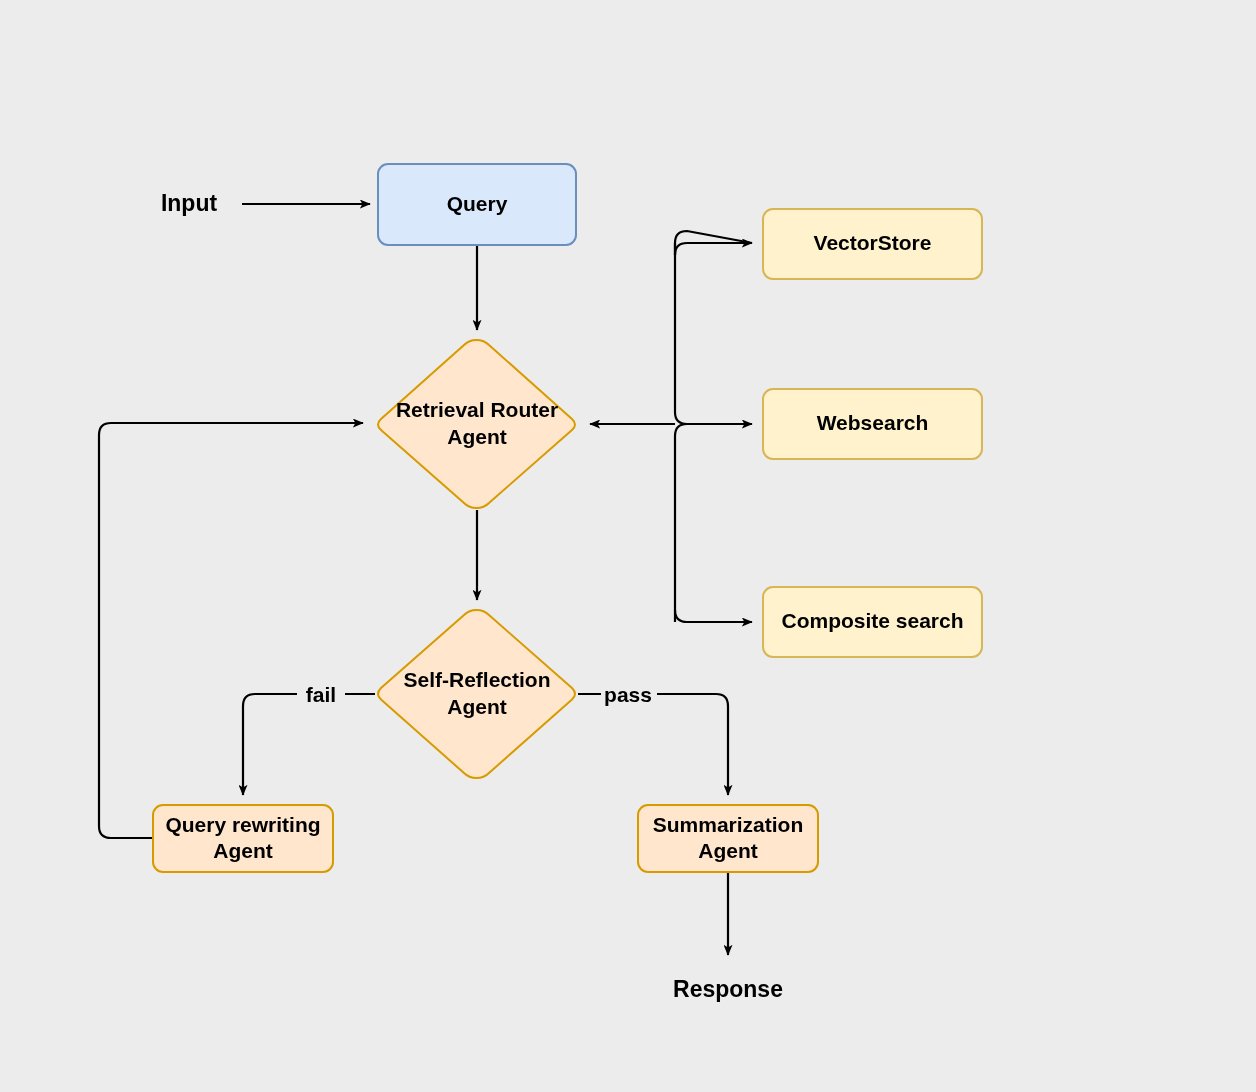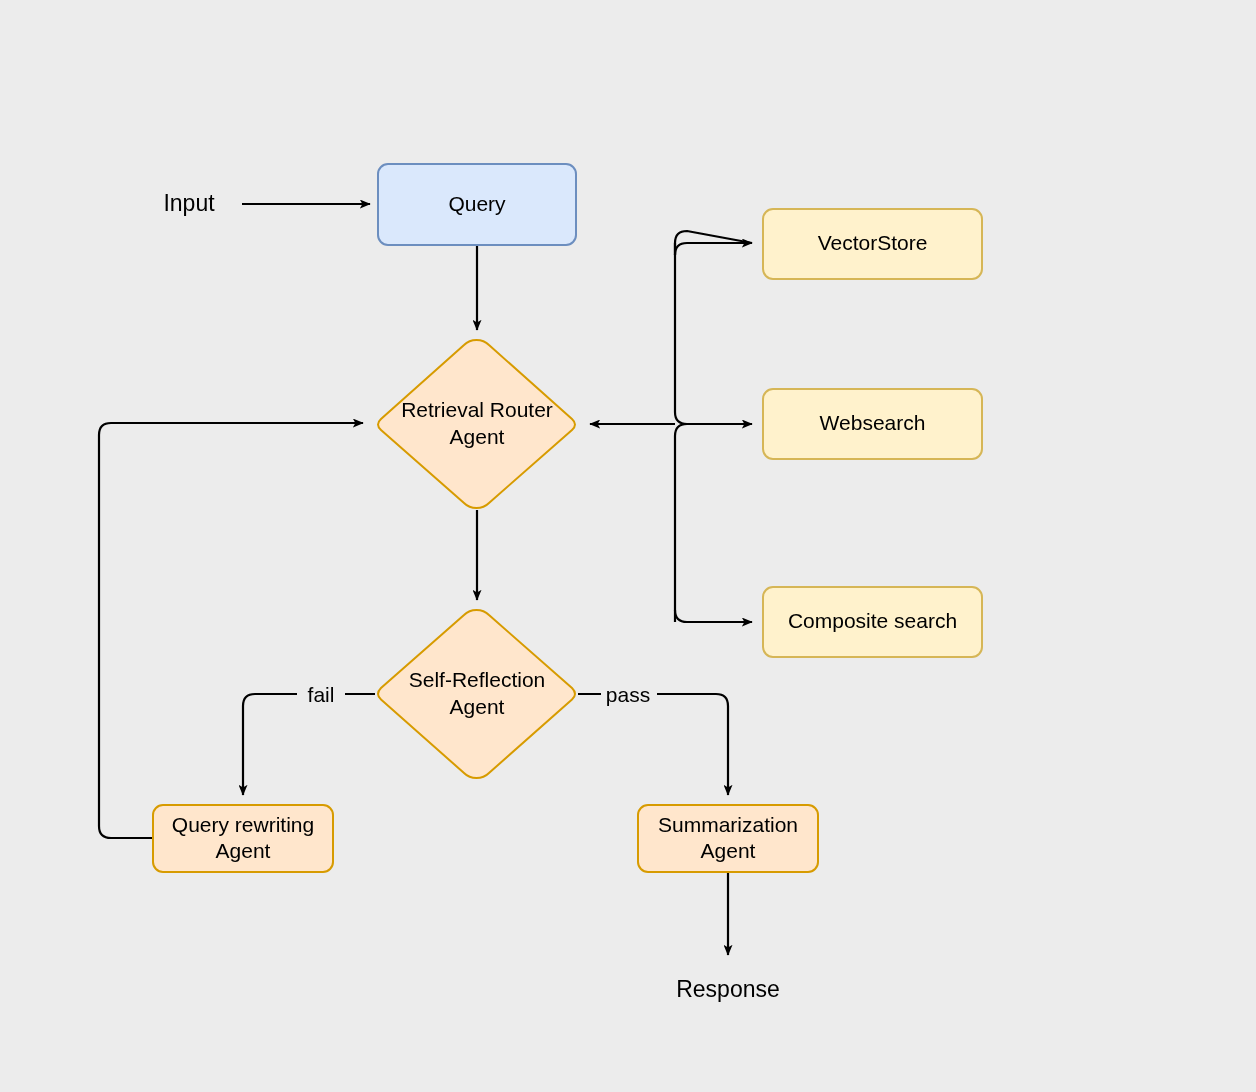--- a/index.html
+++ b/index.html
@@ -11,20 +11,21 @@
     width: 1256px;
     height: 1092px;
     font-family: "Liberation Sans", sans-serif;
     overflow: hidden;
   }
   #diagram-root {
     position: relative;
     width: 1256px;
     height: 897px;
     background: #ececec;
+    font-weight: bold;
   }
   svg.flow {
     position: absolute;
     top: 0;
     left: 0;
     width: 1256px;
     height: 1092px;
     display: block;
   }
   .node-label {

